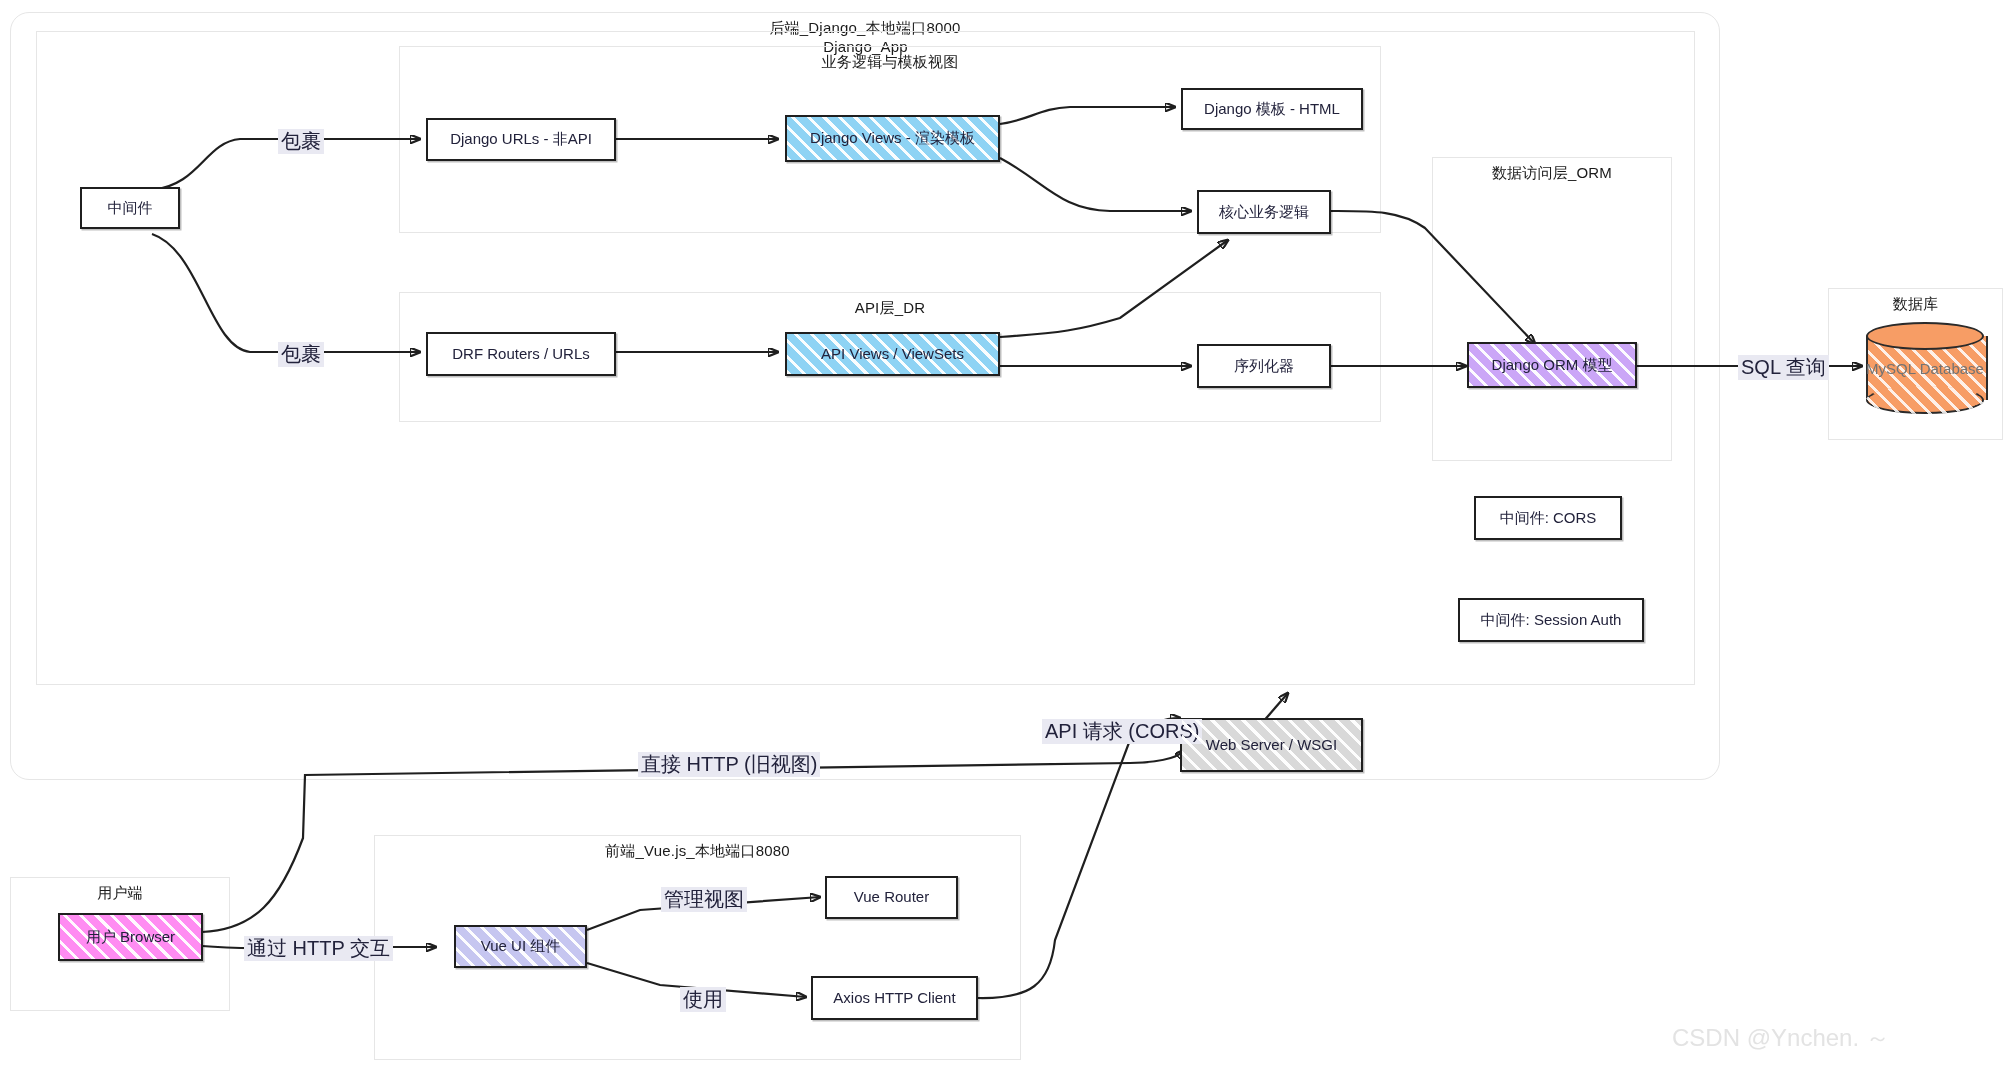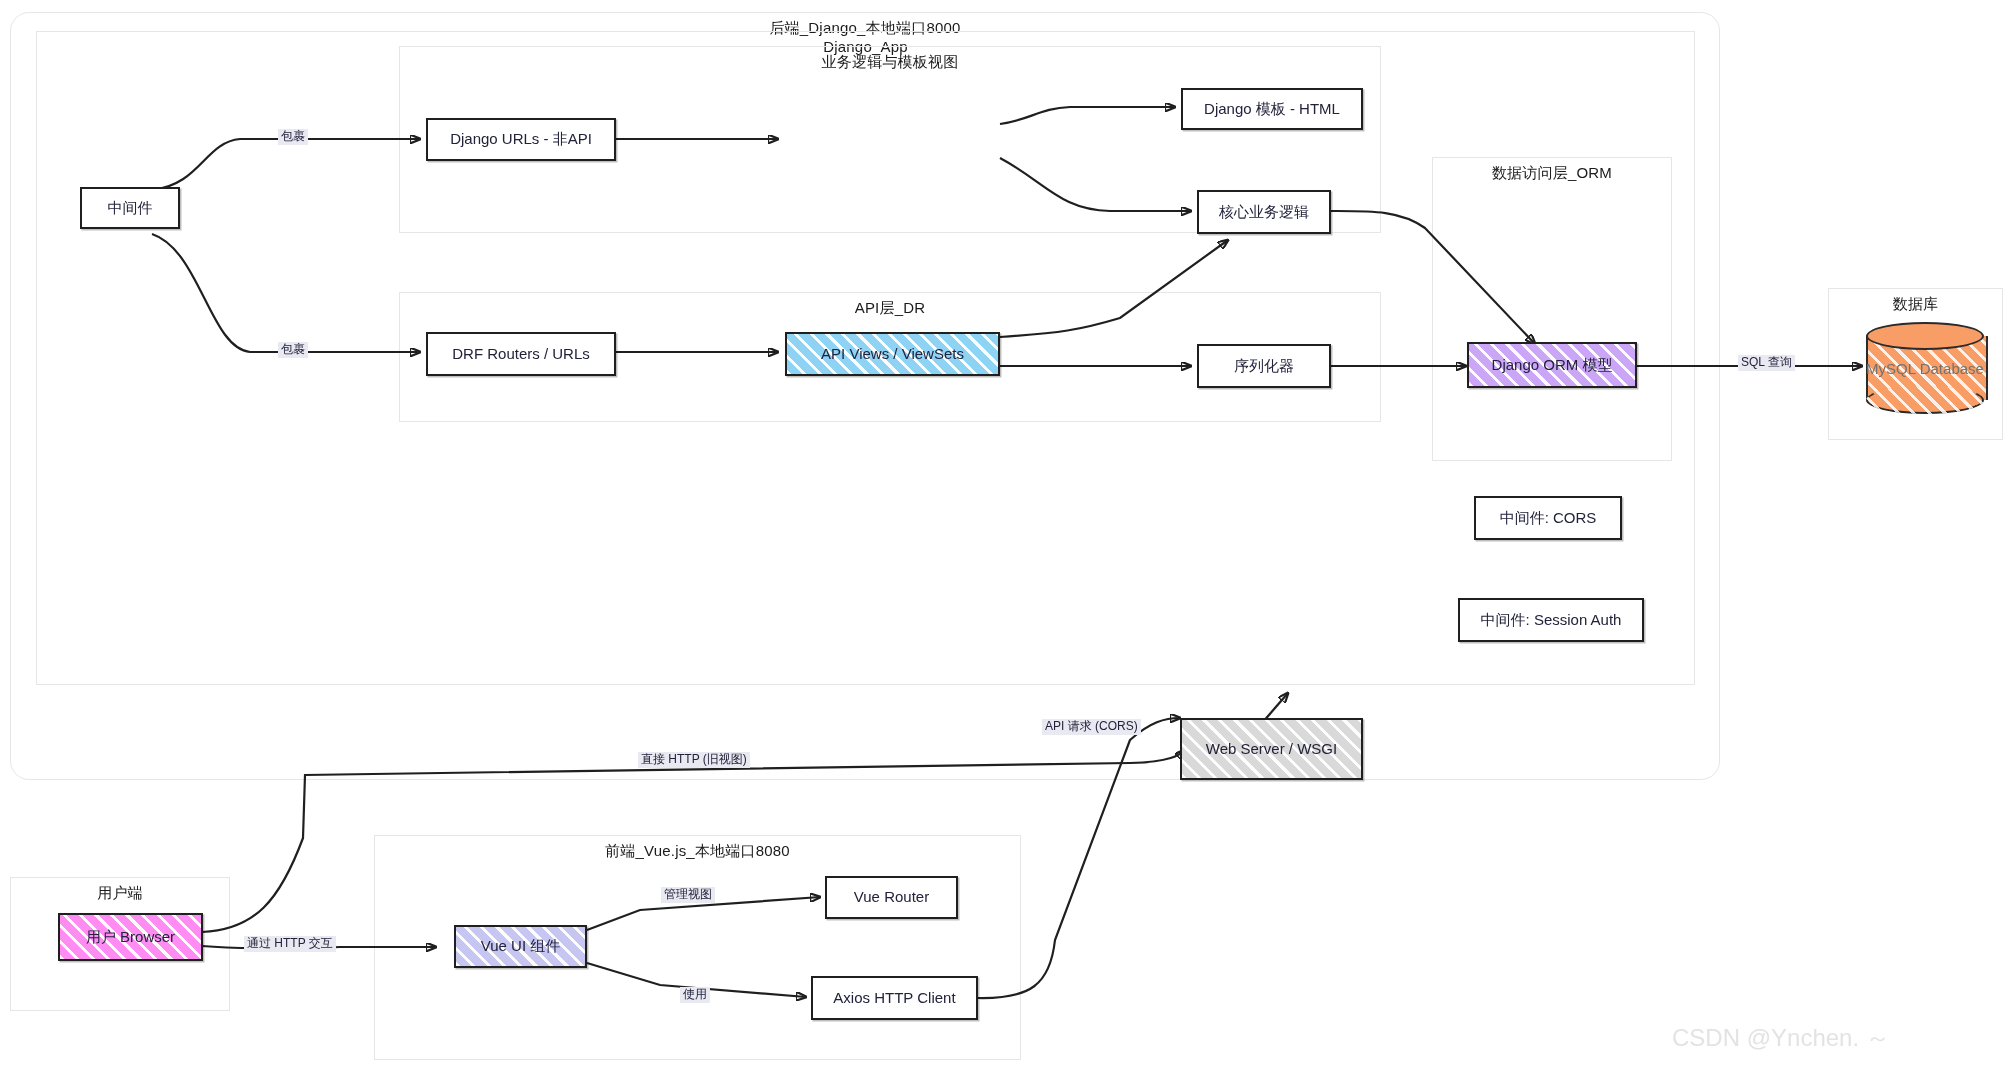--- a/index.html
+++ b/index.html
@@ -43,21 +43,21 @@
         border-top-color:transparent;}
   .cyl .bot::before{content:"";position:absolute;inset:-2px;border-radius:50%;
         background-image:repeating-linear-gradient(45deg,
             rgba(255,255,255,.85) 0px, rgba(255,255,255,.85) 3px,
             rgba(255,255,255,0) 3px, rgba(255,255,255,0) 11px);}
   .cyl .cap{position:absolute;left:0;top:0;width:100%;height:100%;
         display:flex;align-items:center;justify-content:center;
         font-size:15px;color:#737373;z-index:5;}
 
   
-  .elabel{position:absolute;font-size:12px;color:#22223b;background:#e9e9f2;
+  .elabel{position:absolute;font-size:20px;color:#22223b;background:#e9e9f2;
           padding:1px 3px;white-space:nowrap;line-height:1.15;}
 
   
   .watermark{position:absolute;font-size:24px;color:#e3e3e3;white-space:nowrap;
              font-family:"Liberation Sans",sans-serif;}
 
   svg#wires{position:absolute;left:0;top:0;width:2013px;height:1081px;
             pointer-events:none;overflow:visible;}
   svg#wires path,svg#wires line{fill:none;stroke:#1f1f1f;stroke-width:2.2;}
 </style>
@@ -141,20 +141,23 @@
   </svg>
 
   <div class="node" style="left:80px;top:187px;width:100px;height:42px;">
     <span>中间件</span>
   </div>
 
   <div class="node" style="left:426px;top:118px;width:190px;height:43px;">
     <span>Django URLs - 非API</span>
   </div>
 
+  <div class="node blue hatch" style="left:785px;top:115px;width:215px;height:47px;">
+    <span>Django Views - 渲染模板</span>
+  </div>
 
   <div class="node" style="left:1181px;top:88px;width:182px;height:42px;">
     <span>Django 模板 - HTML</span>
   </div>
 
   <div class="node" style="left:1197px;top:190px;width:134px;height:44px;">
     <span>核心业务逻辑</span>
   </div>
 
   <div class="node" style="left:426px;top:332px;width:190px;height:44px;">
@@ -181,21 +184,21 @@
   </div>
 
   <div class="node" style="left:1474px;top:496px;width:148px;height:44px;">
     <span>中间件: CORS</span>
   </div>
 
   <div class="node" style="left:1458px;top:598px;width:186px;height:44px;">
     <span>中间件: Session Auth</span>
   </div>
 
-  <div class="node grey hatch" style="left:1180px;top:718px;width:183px;height:62px;">
+  <div class="node grey hatch" style="left:1180px;top:718px;width:183px;height:54px;">
     <span>Web Server / WSGI</span>
   </div>
 
   <div class="node pink hatch" style="left:58px;top:913px;width:145px;height:48px;">
     <span>用户 Browser</span>
   </div>
 
   <div class="node lav hatch" style="left:454px;top:925px;width:133px;height:43px;">
     <span>Vue UI 组件</span>
   </div>

